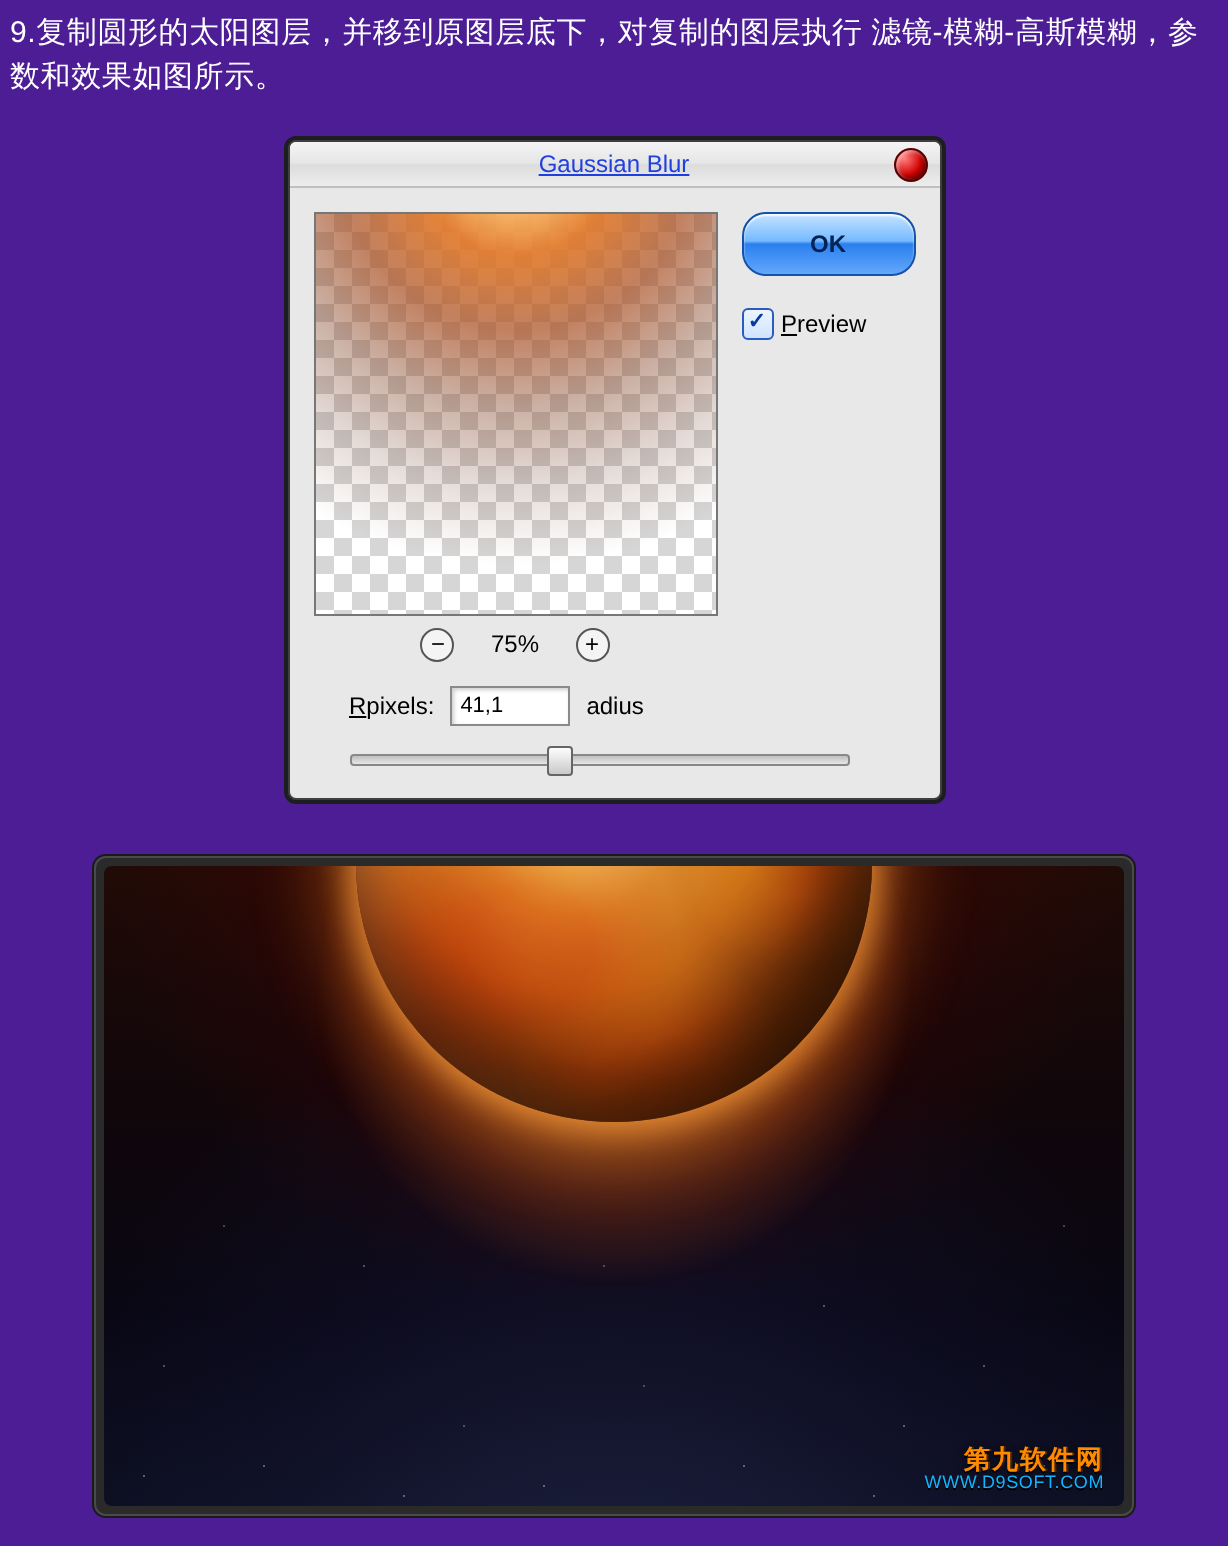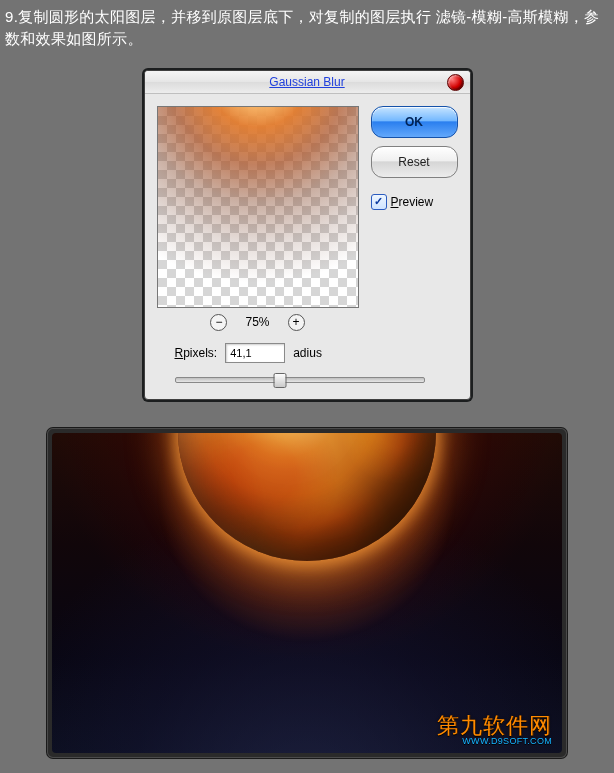--- a/index.html
+++ b/index.html
@@ -6,21 +6,21 @@
     margin: 0;
     padding: 0;
     background: #404040;
     font-family: Arial, Helvetica, sans-serif;
     font-size: 14px;
     color: #fff;
   }
   .page {
     width: 614px;
     height: 773px;
-    background: #737373;
+    background: #4c1d95;
     position: relative;
     box-sizing: border-box;
     overflow: hidden;
   }
   .instruction {
     padding: 6px 10px 18px 5px;
     font-size: 15px;
     line-height: 1.45;
     color: #ffffff;
     letter-spacing: 0.3px;
@@ -335,22 +335,22 @@
     opacity: 0.9;
   }
   .watermark {
     position: absolute;
     right: 10px;
     bottom: 6px;
     text-align: right;
     line-height: 1.05;
   }
   .wm-top {
-    font-size: 22px;
-    font-weight: 400;
+    font-size: 13px;
+    font-weight: 700;
     letter-spacing: 1px;
     color: #ff8a00;
     text-shadow: 0 1px 0 #000, 0 0 3px rgba(0,0,0,0.7), 1px 0 0 #5d2c00;
   }
   .wm-sub {
     font-size: 9px;
     font-weight: normal;
     color: #15b4ff;
     letter-spacing: 0.3px;
     text-shadow: 0 1px 0 #000;
@@ -380,21 +380,20 @@
           </div>
           <div class="zoom-row">
             <span class="zoom-btn">−</span>
             <span>75%</span>
             <span class="zoom-btn">+</span>
           </div>
         </div>
 
         <div class="controls-col">
           <div class="aqua-btn aqua-ok">OK</div>
-          <div class="aqua-btn aqua-reset">Reset</div>
           <div class="preview-check-row">
             <span class="preview-check">✓</span>
             <span>
               <span class="mnemonic">P</span><span>review</span>
             </span>
           </div>
         </div>
       </div>
 
       <div class="radius-area">

